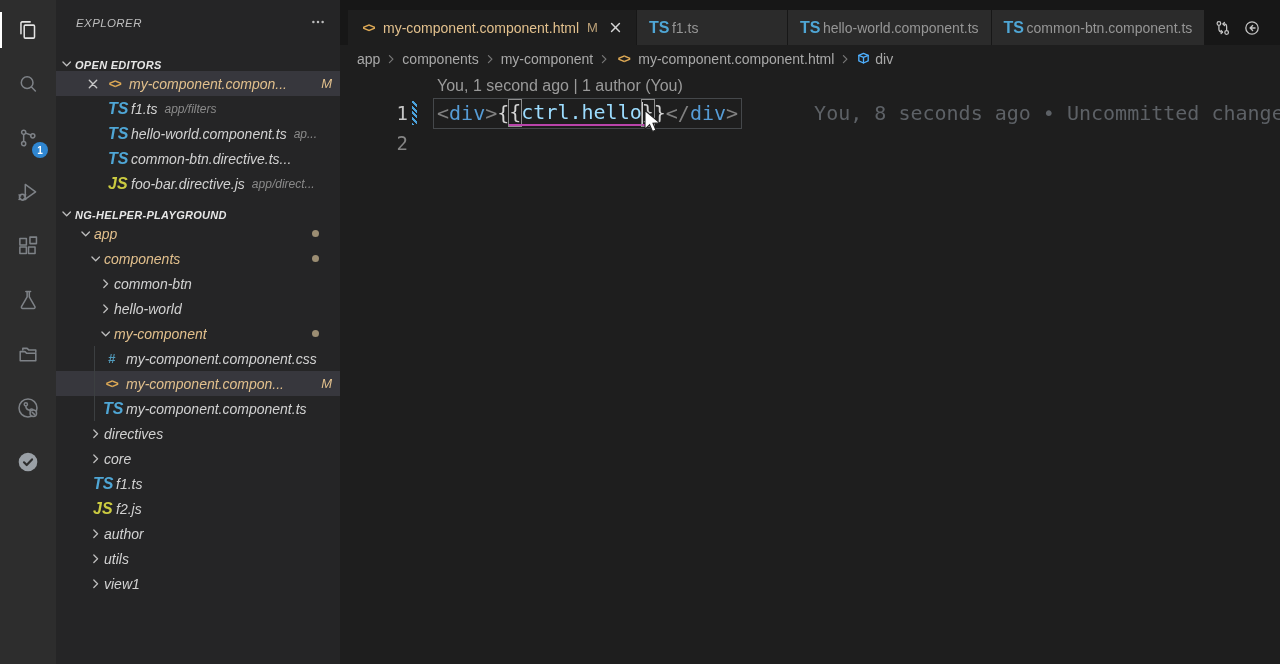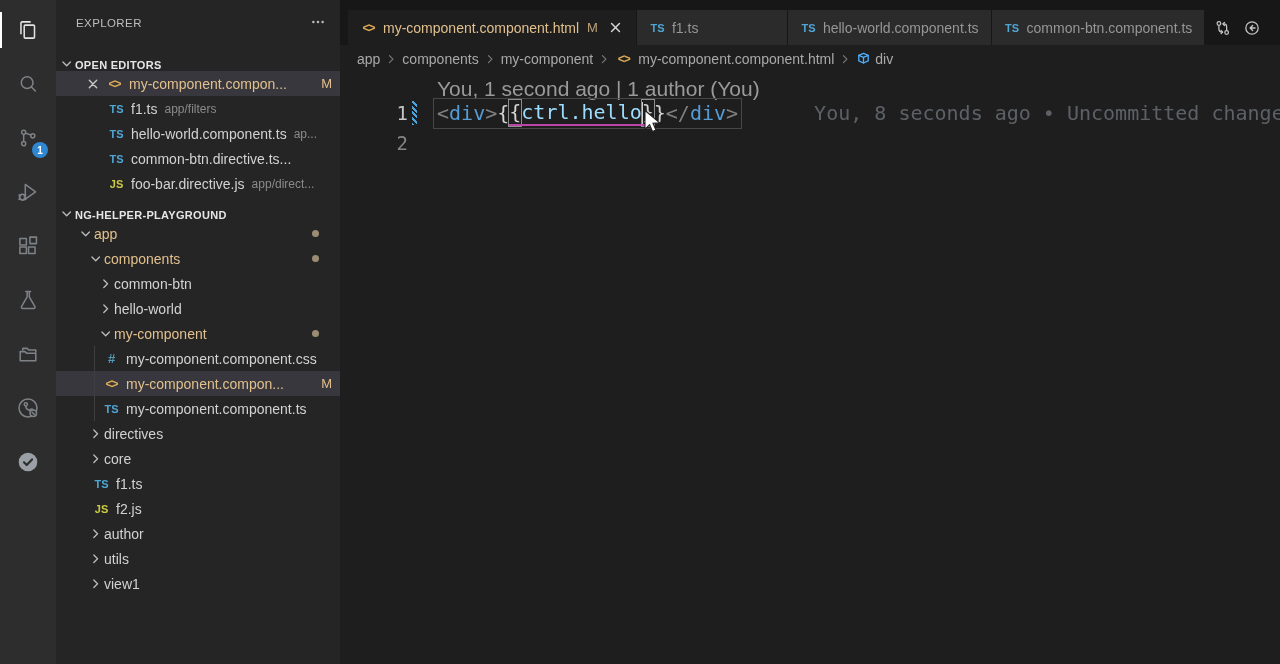--- a/index.html
+++ b/index.html
@@ -14,41 +14,41 @@
     justify-content:center; color:#7e8287; cursor:pointer; }
   .ab-item.active { color:#e4e4e4; }
   .ab-item.active::before { content:''; position:absolute; left:0; top:9px; bottom:9px;
     width:2px; background:#ffffff; }
   .ab-badge { position:absolute; right:8px; bottom:7px; background:var(--badge-blue,#2f86d1);
     color:#fff; font-size:10px; font-weight:bold; width:16px; height:16px; border-radius:50%;
     display:flex; align-items:center; justify-content:center; }
 
   
   .sidebar { width:284px; flex:none; background:var(--sidebar-bg,#252526); color:#cccccc;
-    overflow:hidden; position:relative; }
+    overflow:hidden; position:relative;font-style:italic; }
   .sidebar-title { height:46px; display:flex; align-items:center; justify-content:space-between;
     padding:0 14px 0 20px; font-size:11.5px; letter-spacing:.4px; color:#bdbdbd; }
   .section-header { height:25px; display:flex; align-items:flex-end; font-size:11px;
     font-weight:bold; letter-spacing:.3px; color:#e6e6e6; padding-left:3px; cursor:pointer; }
   .section-header .icon { margin-right:1px; }
   .row { height:25px; display:flex; align-items:center; position:relative; font-size:14px;
     color:#d2d2d2; cursor:pointer; white-space:nowrap; }
   .row.selected { background:var(--selection-bg,#37373d); }
   .row.mod > .label { color:var(--git-modified,#e2c08d); }
   .row.dim > .label { color:#7d8288; }
   .row .label { overflow:hidden; }
   .row .desc { color:#8a8a8a; font-size:12px; margin-left:7px; overflow:hidden; }
   .row .badge-m { margin-left:auto; margin-right:8px; color:var(--git-modified,#e2c08d);
     font-size:13px; flex:none; }
   .row .dot { margin-left:auto; margin-right:21px; width:7px; height:7px; border-radius:50%;
     background:#9b8d72; flex:none; }
   .icon { display:inline-flex; align-items:center; justify-content:center; flex:none; }
   .close-btn { width:16px; height:16px; color:#c8c8c8; margin-right:5px; cursor:pointer; }
   .chev { width:15px; height:15px; color:#bdbdbd; margin-right:1px; }
-  .ficon { width:17px; text-align:center; font-weight:bold; font-size:11px; flex:none;
+  .ficon { width:17px; text-align:center; font-weight:bold; font-size:16px; flex:none;
     margin-right:6px; display:inline-block; }
   .f-html { color:var(--html-icon,#e0ab56); font-size:12px; letter-spacing:-1px; }
   .f-ts { color:var(--ts-icon,#4fa6d5); }
   .f-js { color:var(--js-icon,#cbcb41); }
   .f-css { color:var(--css-icon,#519aba); font-size:13px; }
   .tree-row.guide::before { content:''; position:absolute; left:38px; top:0; bottom:0;
     border-left:1px solid #3c3f41; }
 
   
   .editor { flex:1; display:flex; flex-direction:column; min-width:0; background:#1e1e1e; }
@@ -67,21 +67,21 @@
     padding-left:8px; color:#c5c5c5; width:60px; }
   .tab-actions .icon { cursor:pointer; }
 
   .breadcrumb { height:27px; flex:none; display:flex; align-items:center; padding-left:17px;
     font-size:14px; color:var(--breadcrumb,#a9a9a9); background:#1e1e1e; white-space:nowrap; }
   .crumb { display:flex; align-items:center; cursor:pointer; }
   .crumb .icon { margin-right:4px; }
   .bc-sep { width:14px; height:14px; color:#767676; margin:0 4px; }
 
   .codearea { flex:1; position:relative; background:#1e1e1e; overflow:hidden; }
-  .codelens { margin-left:97px; padding-top:5px; height:26px; font-size:21px;
+  .codelens { margin-left:97px; padding-top:5px; height:26px; font-size:16px;
     color:var(--codelens,#999999); cursor:pointer; }
   .code-line { height:30px; display:flex; align-items:center;
     font-family:"DejaVu Sans Mono", monospace; font-size:20px; color:#d4d4d4; }
   .gutter { width:97px; flex:none; position:relative; height:100%;
     display:flex; align-items:center; }
   .lnum { width:68px; text-align:right; font-size:19px; color:#858585; }
   .code-line.cur .lnum { color:#c6c6c6; }
   .mod-bar { position:absolute; left:72px; top:3px; bottom:3px; width:5px;
     background:repeating-linear-gradient(45deg, var(--gutter-modified,#4ba3dd) 0px,
       var(--gutter-modified,#4ba3dd) 2px, #1e1e1e 2px, #1e1e1e 4px); }

